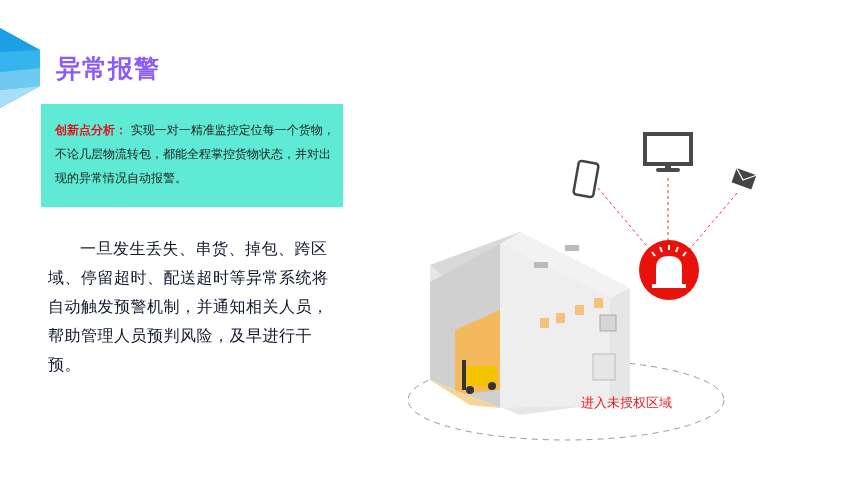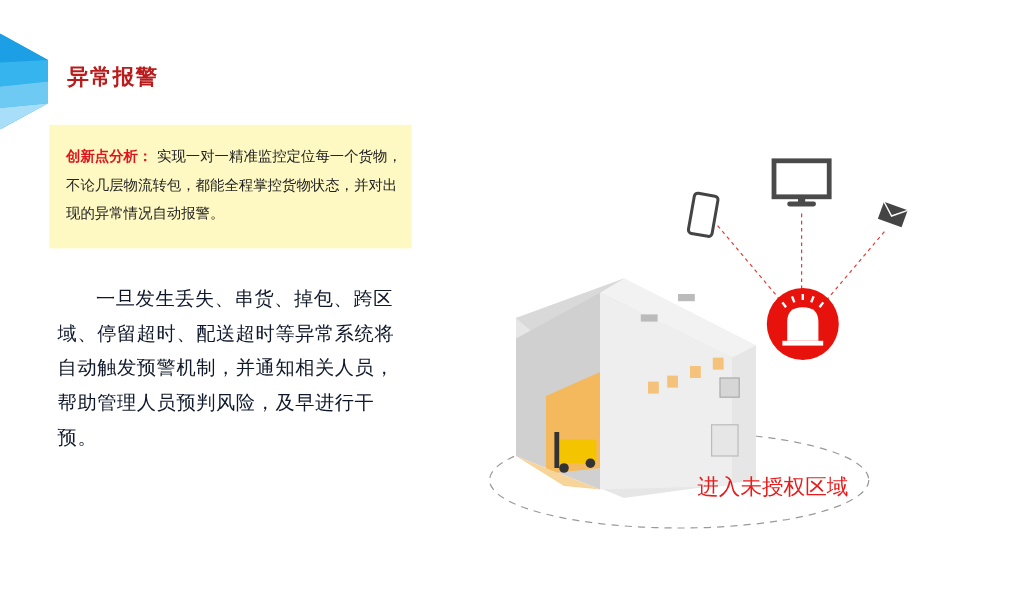--- a/index.html
+++ b/index.html
@@ -1,24 +1,24 @@
 <!DOCTYPE html>
 <html><head>
   <meta charset="utf-8">
   <style>
     html, body { margin:0; padding:0; }
     body { width:843px; height:502px; background:#ffffff; position:relative; overflow:hidden; font-family:"DejaVu Sans","Liberation Sans",sans-serif; }
     .deco { position:absolute; left:0; top:28px; width:40px; height:80px; }
-    .title { position:absolute; left:56px; top:52px; font-size:18px; font-weight:bold; color:#b91c1c; letter-spacing:1px; }
-    .callout { position:absolute; left:41px; top:104px; width:302px; height:103px; background:#fef9c3; }
+    .title { position:absolute; left:56px; top:52px; font-size:25px; font-weight:bold; color:#8b5cf6; letter-spacing:1px; }
+    .callout { position:absolute; left:41px; top:104px; width:302px; height:103px; background:#5eead4; }
     .callout-text { position:absolute; left:14px; top:14px; width:280px; font-size:12px; line-height:24px; color:#222; }
     .callout-label { color:#e0141e; font-weight:bold; }
     .body-text { position:absolute; left:48px; top:234px; width:282px; font-size:16px; line-height:29px; color:#0f172a; text-indent:32px; letter-spacing:0.5px; }
     .illus { position:absolute; left:400px; top:130px; width:370px; height:320px; }
-    .zone-label { position:absolute; left:581px; top:394px; font-size:18px; color:#e81b1b; }
+    .zone-label { position:absolute; left:581px; top:394px; font-size:13px; color:#e81b1b; }
   </style>
 </head>
 <body>
 
 <svg class="deco" viewBox="0 0 40 80">
   <polygon points="0,0 40,22 40,58 0,80" fill="#0ea5e9"></polygon>
   <polygon points="0,0 40,22 0,24" fill="#1d9fe6"></polygon>
   <polygon points="0,24 40,22 40,40 0,44" fill="#36b4ee"></polygon>
   <polygon points="0,44 40,40 40,58 0,62" fill="#6ec9f3"></polygon>
   <polygon points="0,62 40,58 0,80" fill="#a9def8"></polygon>

